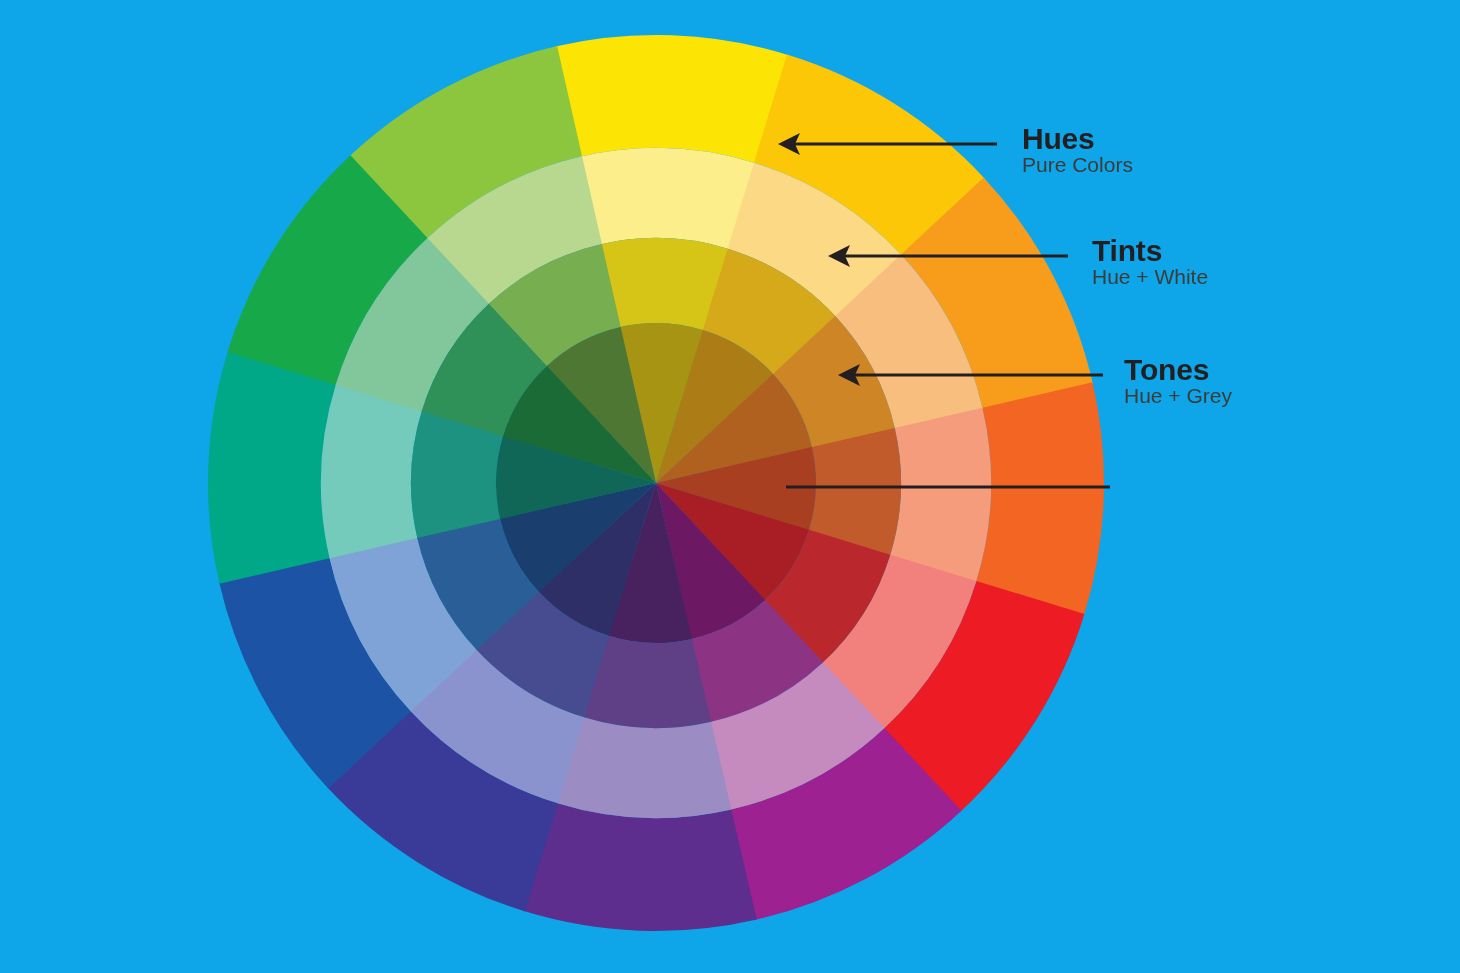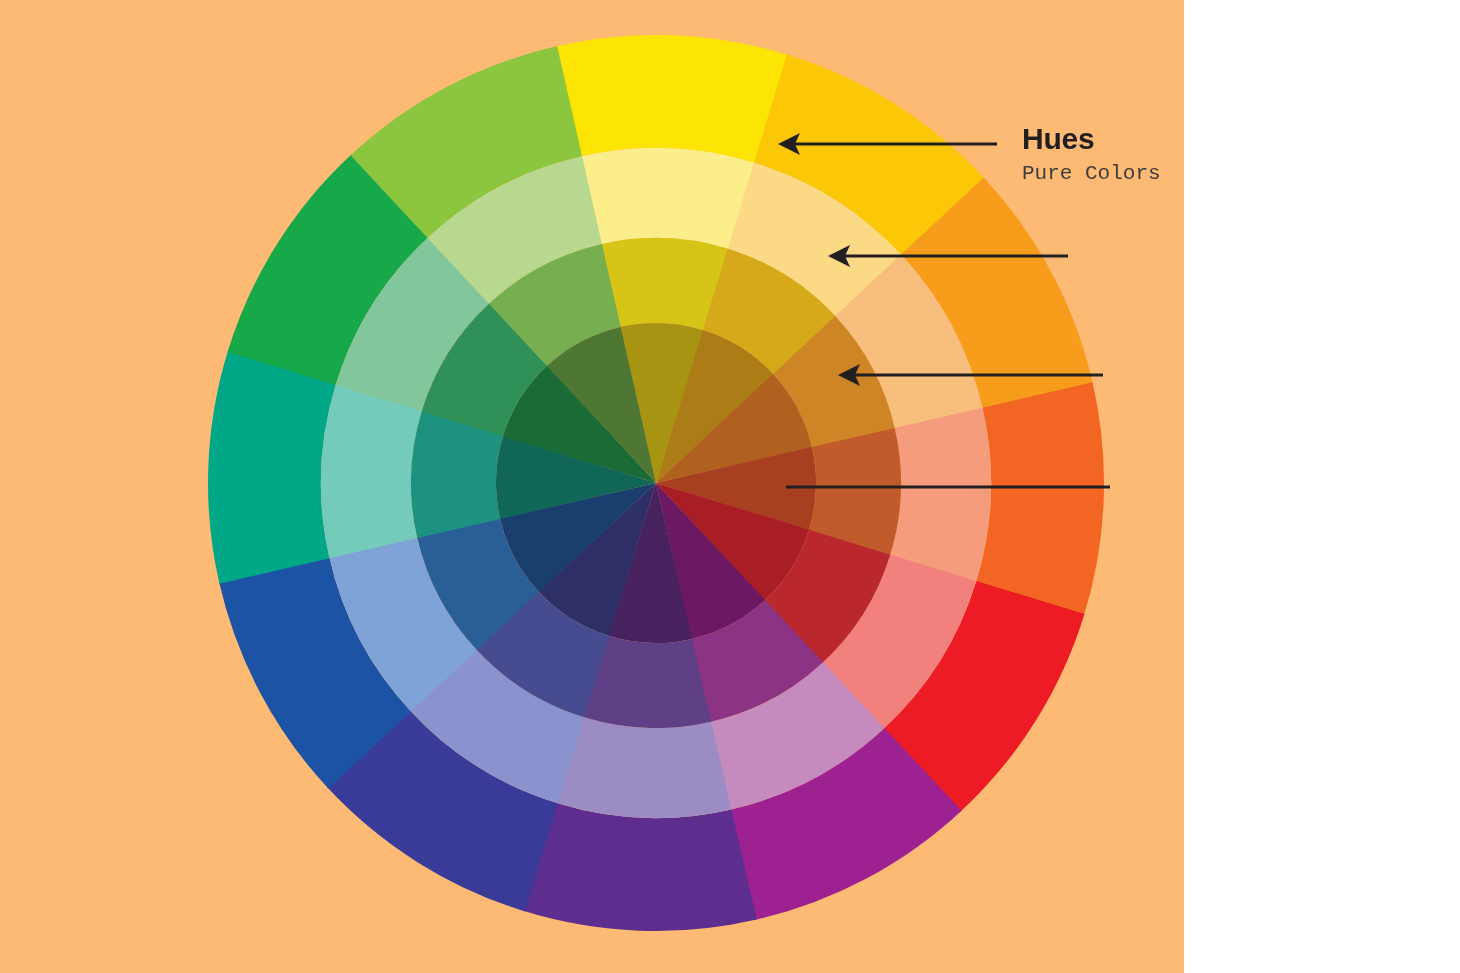--- a/index.html
+++ b/index.html
@@ -8,48 +8,47 @@
     background: #ffffff;
   }
   body {
     width: 1460px;
     height: 973px;
     font-family: "Liberation Sans", sans-serif;
     overflow: hidden;
   }
   #stage {
     position: relative;
-    width: 1184px;
+    width: 1460px;
     height: 973px;
-    background: #fdba74;
+    background: #0ea5e9;
   }
   #wheel-svg {
     position: absolute;
     left: 0;
     top: 0;
   }
   .label-group {
     position: absolute;
   }
   .label-title {
     font-family: "Liberation Sans", sans-serif;
     font-weight: bold;
     font-size: 30px;
     color: #231f20;
     letter-spacing: -0.2px;
     line-height: 1.0;
     white-space: nowrap;
   }
   .label-sub {
-    font-family: Liberation Mono, monospace;
+    font-family: Liberation Sans, sans-serif;
     font-weight: normal;
     font-size: 21px;
     color: #3c3c3b;
     line-height: 1.0;
-    margin-top: 9px;
     white-space: nowrap;
   }
 </style>
 </head>
 <body>
 
 <div id="stage">
 
   <svg id="wheel-svg" width="1460" height="973" viewBox="0 0 1460 973">
     <g id="wheel-sectors">
@@ -127,16 +126,24 @@
           <line x1="1110" y1="487" x2="786" y2="487" stroke="#231f20" stroke-width="3"></line>
         </g>
       </g>
   </svg>
 
   <div class="label-group" id="label-hues" style="left: 1022px; top: 124px;">
     <div class="label-title">Hues</div>
     <div class="label-sub">Pure Colors</div>
   </div>
 
+  <div class="label-group" id="label-tints" style="left: 1092px; top: 236px;">
+    <div class="label-title">Tints</div>
+    <div class="label-sub">Hue + White</div>
+  </div>
 
+  <div class="label-group" id="label-tones" style="left: 1124px; top: 355px;">
+    <div class="label-title">Tones</div>
+    <div class="label-sub">Hue + Grey</div>
+  </div>
 
 
 </div>
 
 </body></html>

